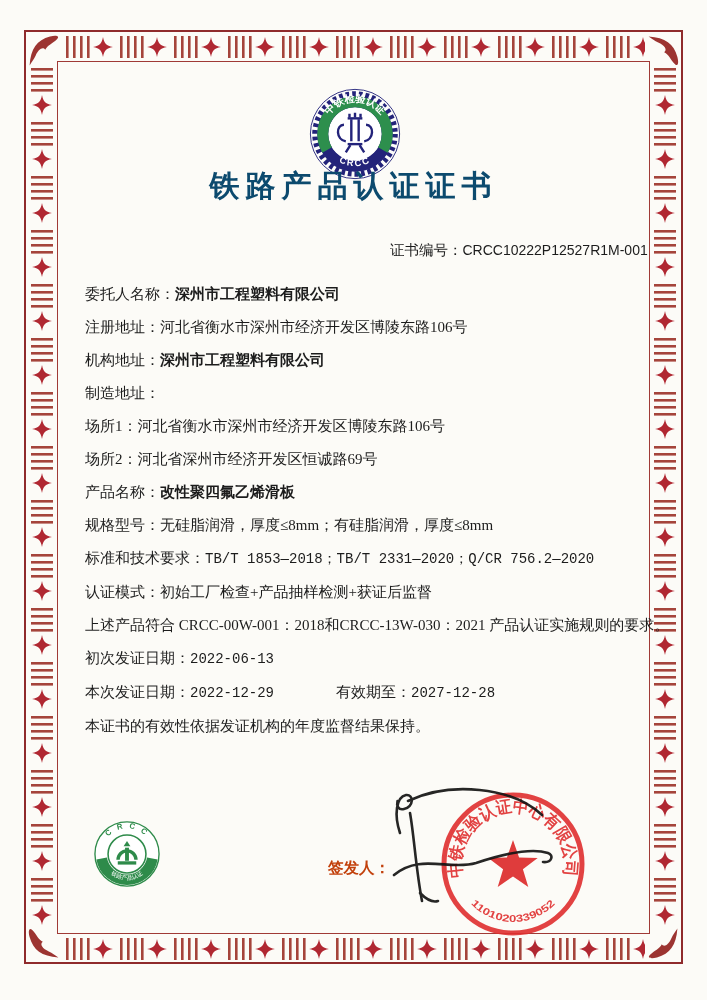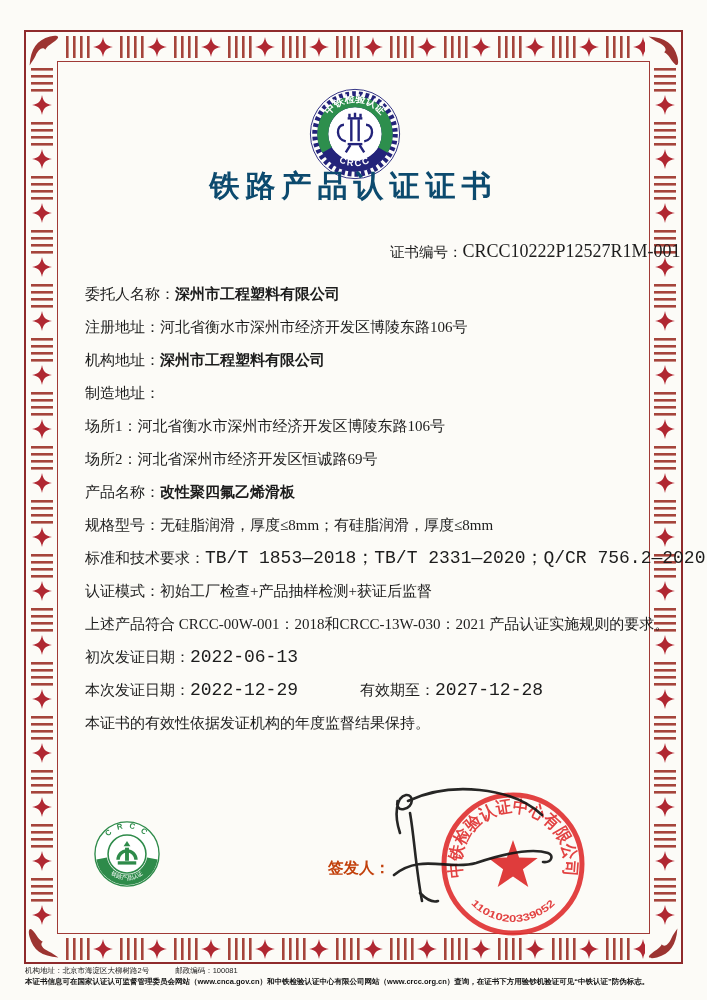--- a/index.html
+++ b/index.html
@@ -17,26 +17,26 @@
   .corner.tl{left:26px;top:33px;}
   .corner.tr{right:26px;top:33px;transform:rotate(90deg);}
   .corner.br{right:26px;bottom:39px;transform:rotate(180deg);}
   .corner.bl{left:26px;bottom:39px;transform:rotate(270deg);}
   
   .badge-top{position:absolute;left:309px;top:86px;}
   .title{position:absolute;left:0;right:0;top:166px;text-align:center;
          font-family:"Liberation Sans","DejaVu Sans",sans-serif;font-weight:700;
          font-size:30px;letter-spacing:6px;color:#0c4a6e;}
   .certno{position:absolute;left:390px;top:241px;font-size:14.5px;white-space:nowrap;}
-  .certno .mono{font-family:Liberation Serif, serif;font-size:18px;}
+  .certno .mono{font-family:Liberation Sans, sans-serif;font-size:14px;}
   
   .fields{position:absolute;left:85px;top:284px;right:58px;font-size:15px;line-height:20px;}
   .row{margin-bottom:13px;white-space:nowrap;}
   .row .b{font-weight:700;text-align:center;}
-  .row .mono{font-family:"Liberation Mono","DejaVu Sans Mono",monospace;font-size:18px;text-align:center;}
+  .row .mono{font-family:"Liberation Mono","DejaVu Sans Mono",monospace;font-size:14px;text-align:center;}
   .row .gap{margin-left:62px;}
   
   .badge-green{position:absolute;left:93px;top:820px;}
   .sign-label{position:absolute;left:328px;top:858px;font-family:"Liberation Sans","DejaVu Sans",sans-serif;
               font-weight:700;font-size:15.5px;color:#c2410c;}
   .stamp{position:absolute;left:438px;top:789px;opacity:.9;}
   .signature{position:absolute;left:380px;top:775px;}
   
   .footer{position:absolute;left:25px;top:965px;right:8px;
           font-family:"Liberation Sans","DejaVu Sans",sans-serif;font-size:7.5px;color:#222;line-height:11px;}
@@ -183,18 +183,14 @@
   <svg class="signature" width="180" height="140" viewBox="0 0 180 140">
     <g fill="none" stroke="#141414" stroke-width="2.6" stroke-linecap="round" opacity="0.92">
       <path d="M20,58 C14,40 16,22 26,20 C34,19 34,32 24,34 C18,35.5 16.5,30 17.5,26"></path>
       <path d="M28,26 C70,6 132,12 162,40"></path>
       <path d="M30,38 C34,60 36,95 42,126"></path>
       <path d="M14,100 C40,78 70,96 96,88 C120,80 150,72 168,78 C174,80 172,88 163,87"></path>
       <path d="M40,118 C46,124 52,128 58,126"></path>
     </g>
   </svg>
 
-  <div class="footer">
-    <div class="l1"><span>机构地址：北京市海淀区大柳树路2号</span><span>邮政编码：100081</span></div>
-    <div class="l2">本证书信息可在国家认证认可监督管理委员会网站（www.cnca.gov.cn）和中铁检验认证中心有限公司网站（www.crcc.org.cn）查询，在证书下方用验钞机验证可见“中铁认证”防伪标志。</div>
-  </div>
 
 </div>
 
 </body></html>

